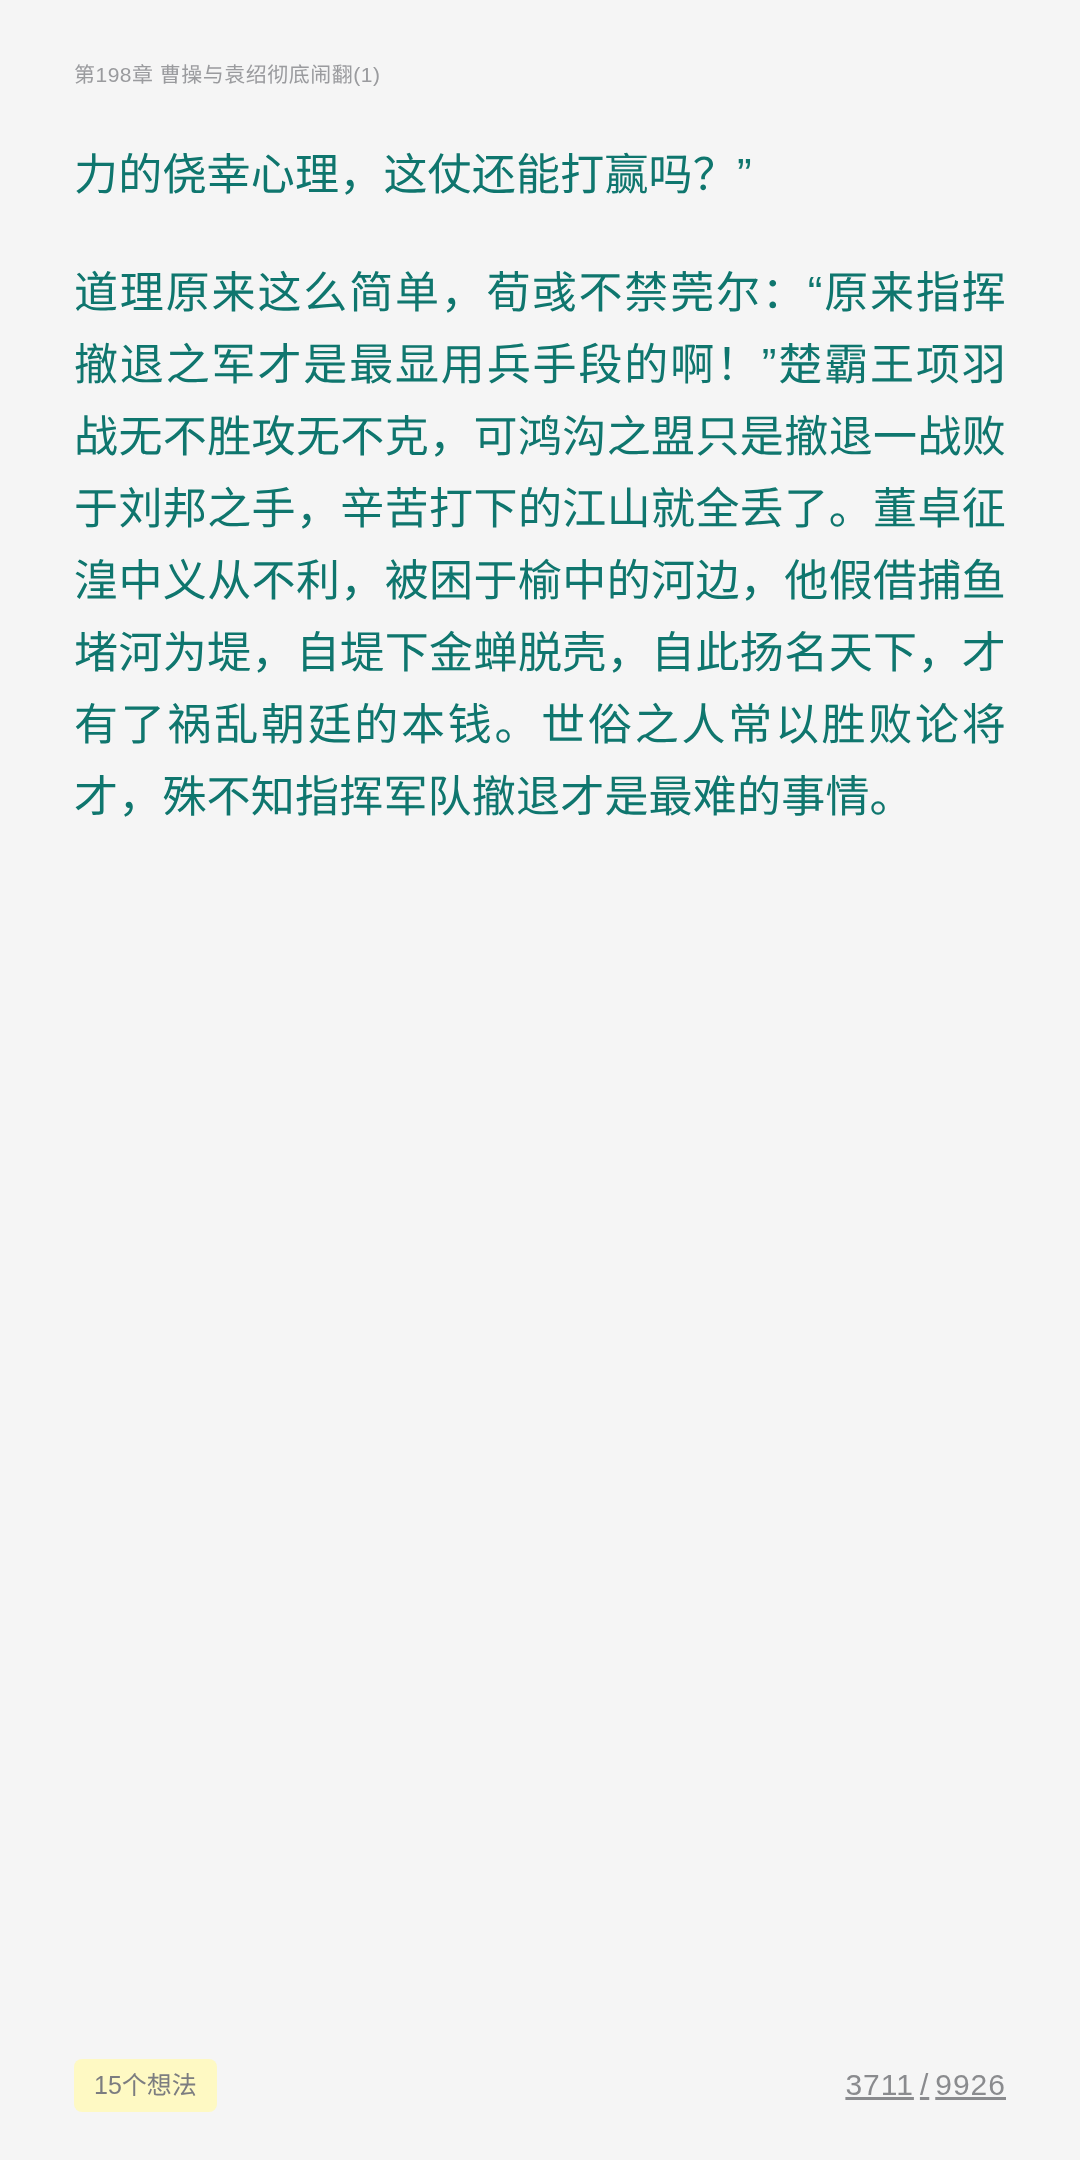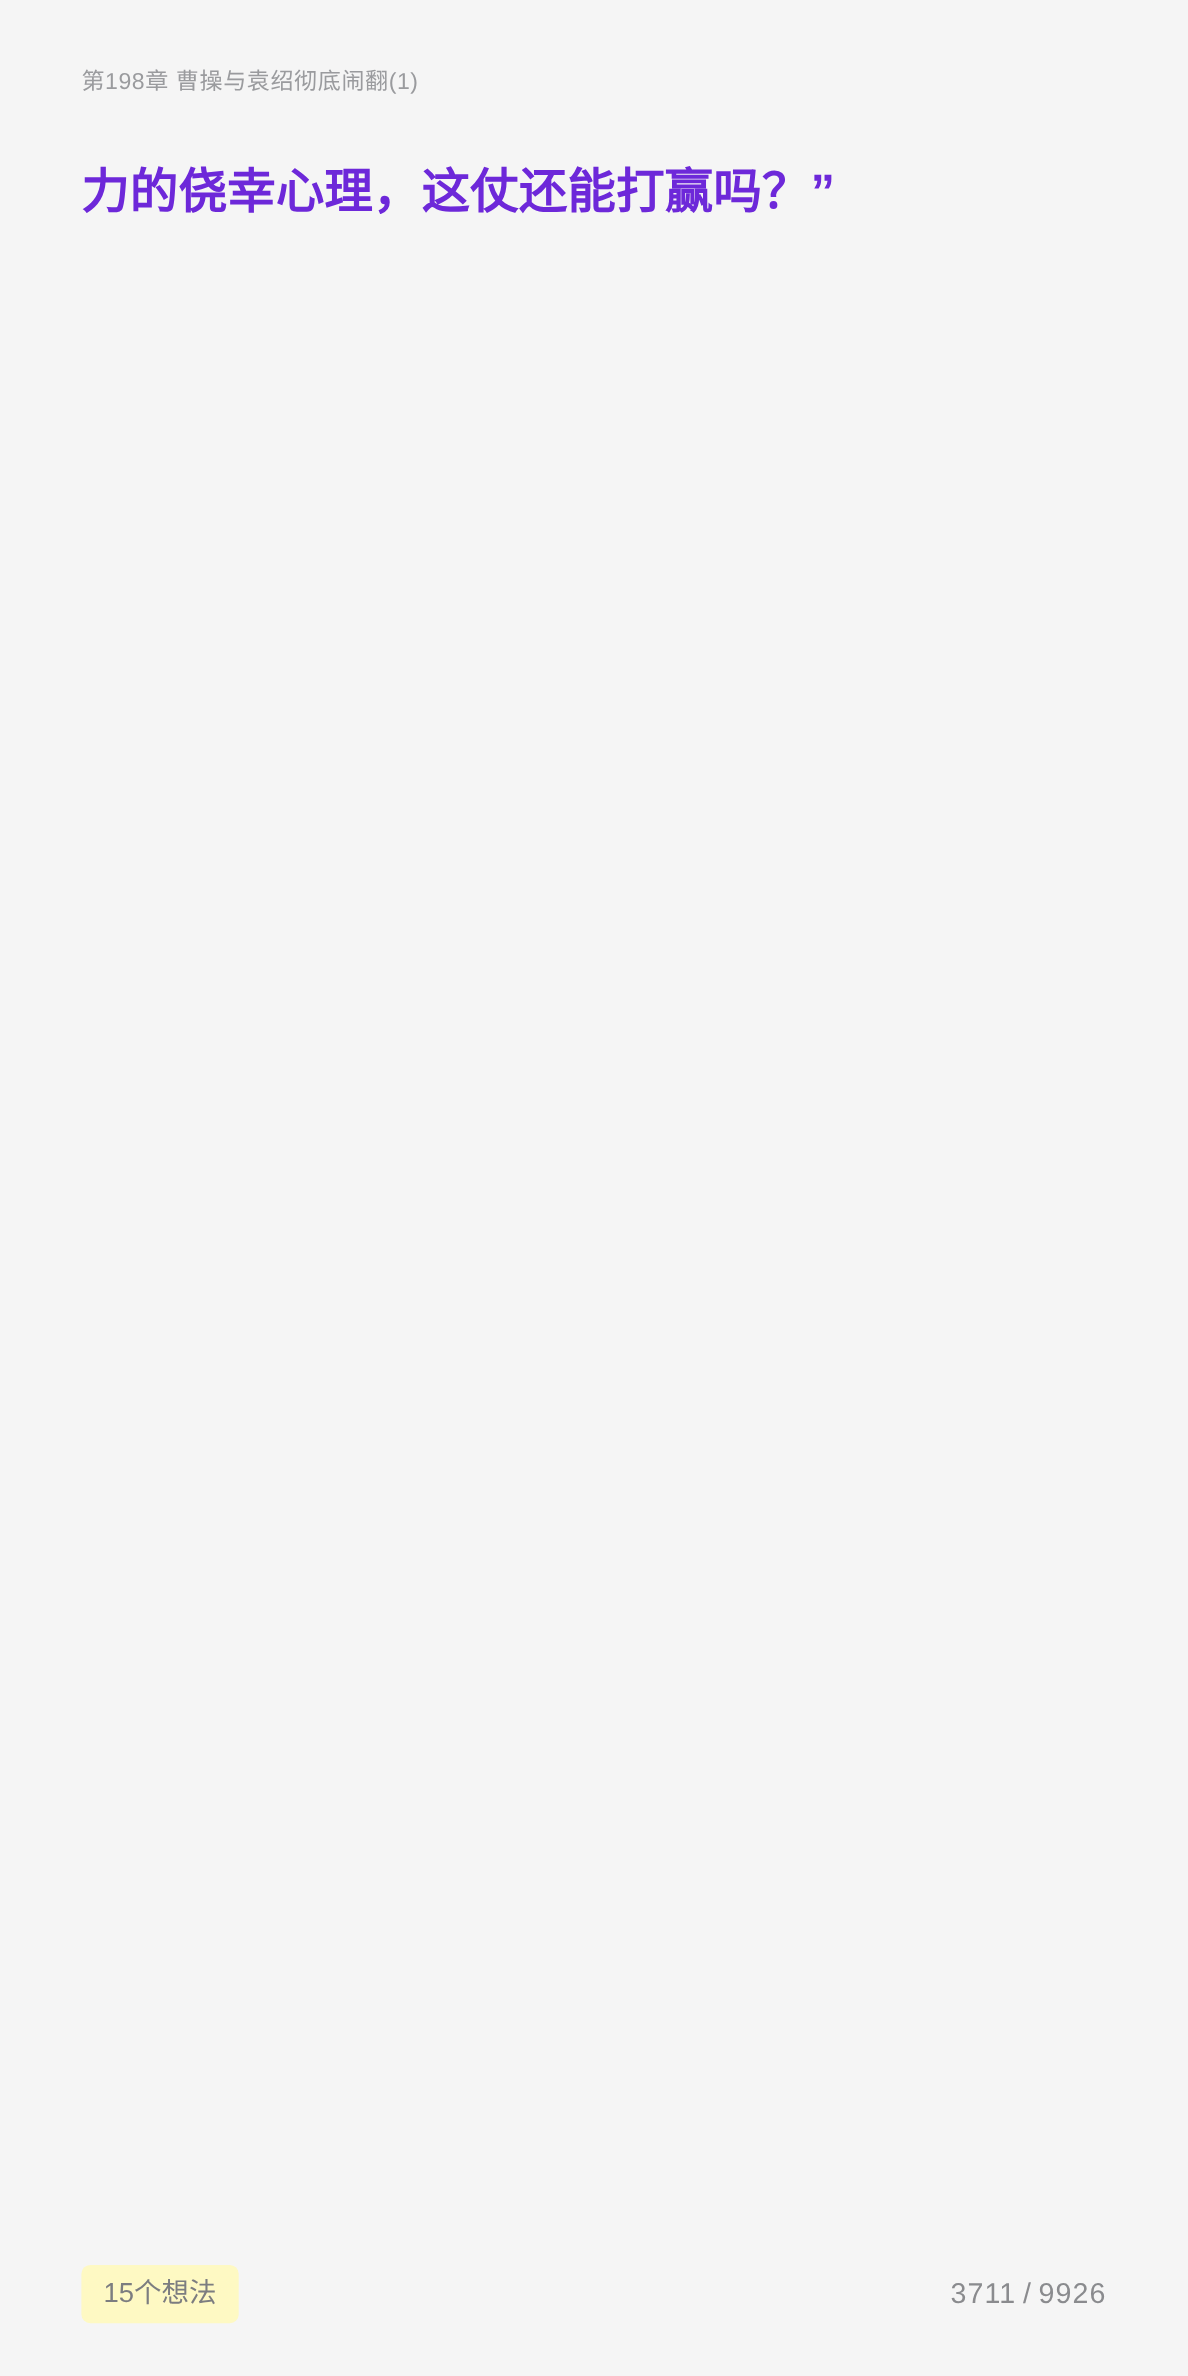--- a/index.html
+++ b/index.html
@@ -43,25 +43,25 @@
   
   .content {
     flex: 1 1 auto;
     padding: 52px 74px 0 74px;
     overflow: hidden;
   }
   .para {
     font-size: 44px;
     line-height: 72px;
     letter-spacing: 0.2px;
-    color: #6d28d9;
+    color: #0f766e;
     margin: 0 0 46px 0;
     text-align: justify;
     text-justify: inter-ideograph;
-    font-weight: 700;
+    font-weight: 400;
   }
   .para:last-child {
     margin-bottom: 0;
   }
 
   
   .footer {
     position: absolute;
     left: 0;
     right: 0;
@@ -76,40 +76,42 @@
   .thoughts-badge {
     background: #fef9c3;
     color: #7c7d80;
     font-size: 25px;
     line-height: 1;
     padding: 14px 20px;
     border-radius: 8px;
     white-space: nowrap;
   }
   .progress {
-    font-size: 26px;
+    font-size: 30px;
     color: #8a8b8e;
     letter-spacing: 1px;
     white-space: nowrap;
+    text-decoration: underline;
   }
   .progress .sep {
     margin: 0 6px;
   }
 </style>
 </head>
 <body>
 
 <div class="reader">
 
   <div class="header">
     <div class="chapter-title">第198章 曹操与袁绍彻底闹翻(1)</div>
   </div>
 
   <div class="content">
     <p class="para">力的侥幸心理，这仗还能打赢吗？”</p>
+    <p class="para">道理原来这么简单，荀彧不禁莞尔：“原来指挥撤退之军才是最显用兵手段的啊！”楚霸王项羽战无不胜攻无不克，可鸿沟之盟只是撤退一战败于刘邦之手，辛苦打下的江山就全丢了。董卓征湟中义从不利，被困于榆中的河边，他假借捕鱼堵河为堤，自堤下金蝉脱壳，自此扬名天下，才有了祸乱朝廷的本钱。世俗之人常以胜败论将才，殊不知指挥军队撤退才是最难的事情。</p>
   </div>
 
   <div class="footer">
     <div class="thoughts-badge">15个想法</div>
     <div class="progress">
       <span>3711</span><span class="sep">/</span><span>9926</span>
     </div>
   </div>
 
 </div>

